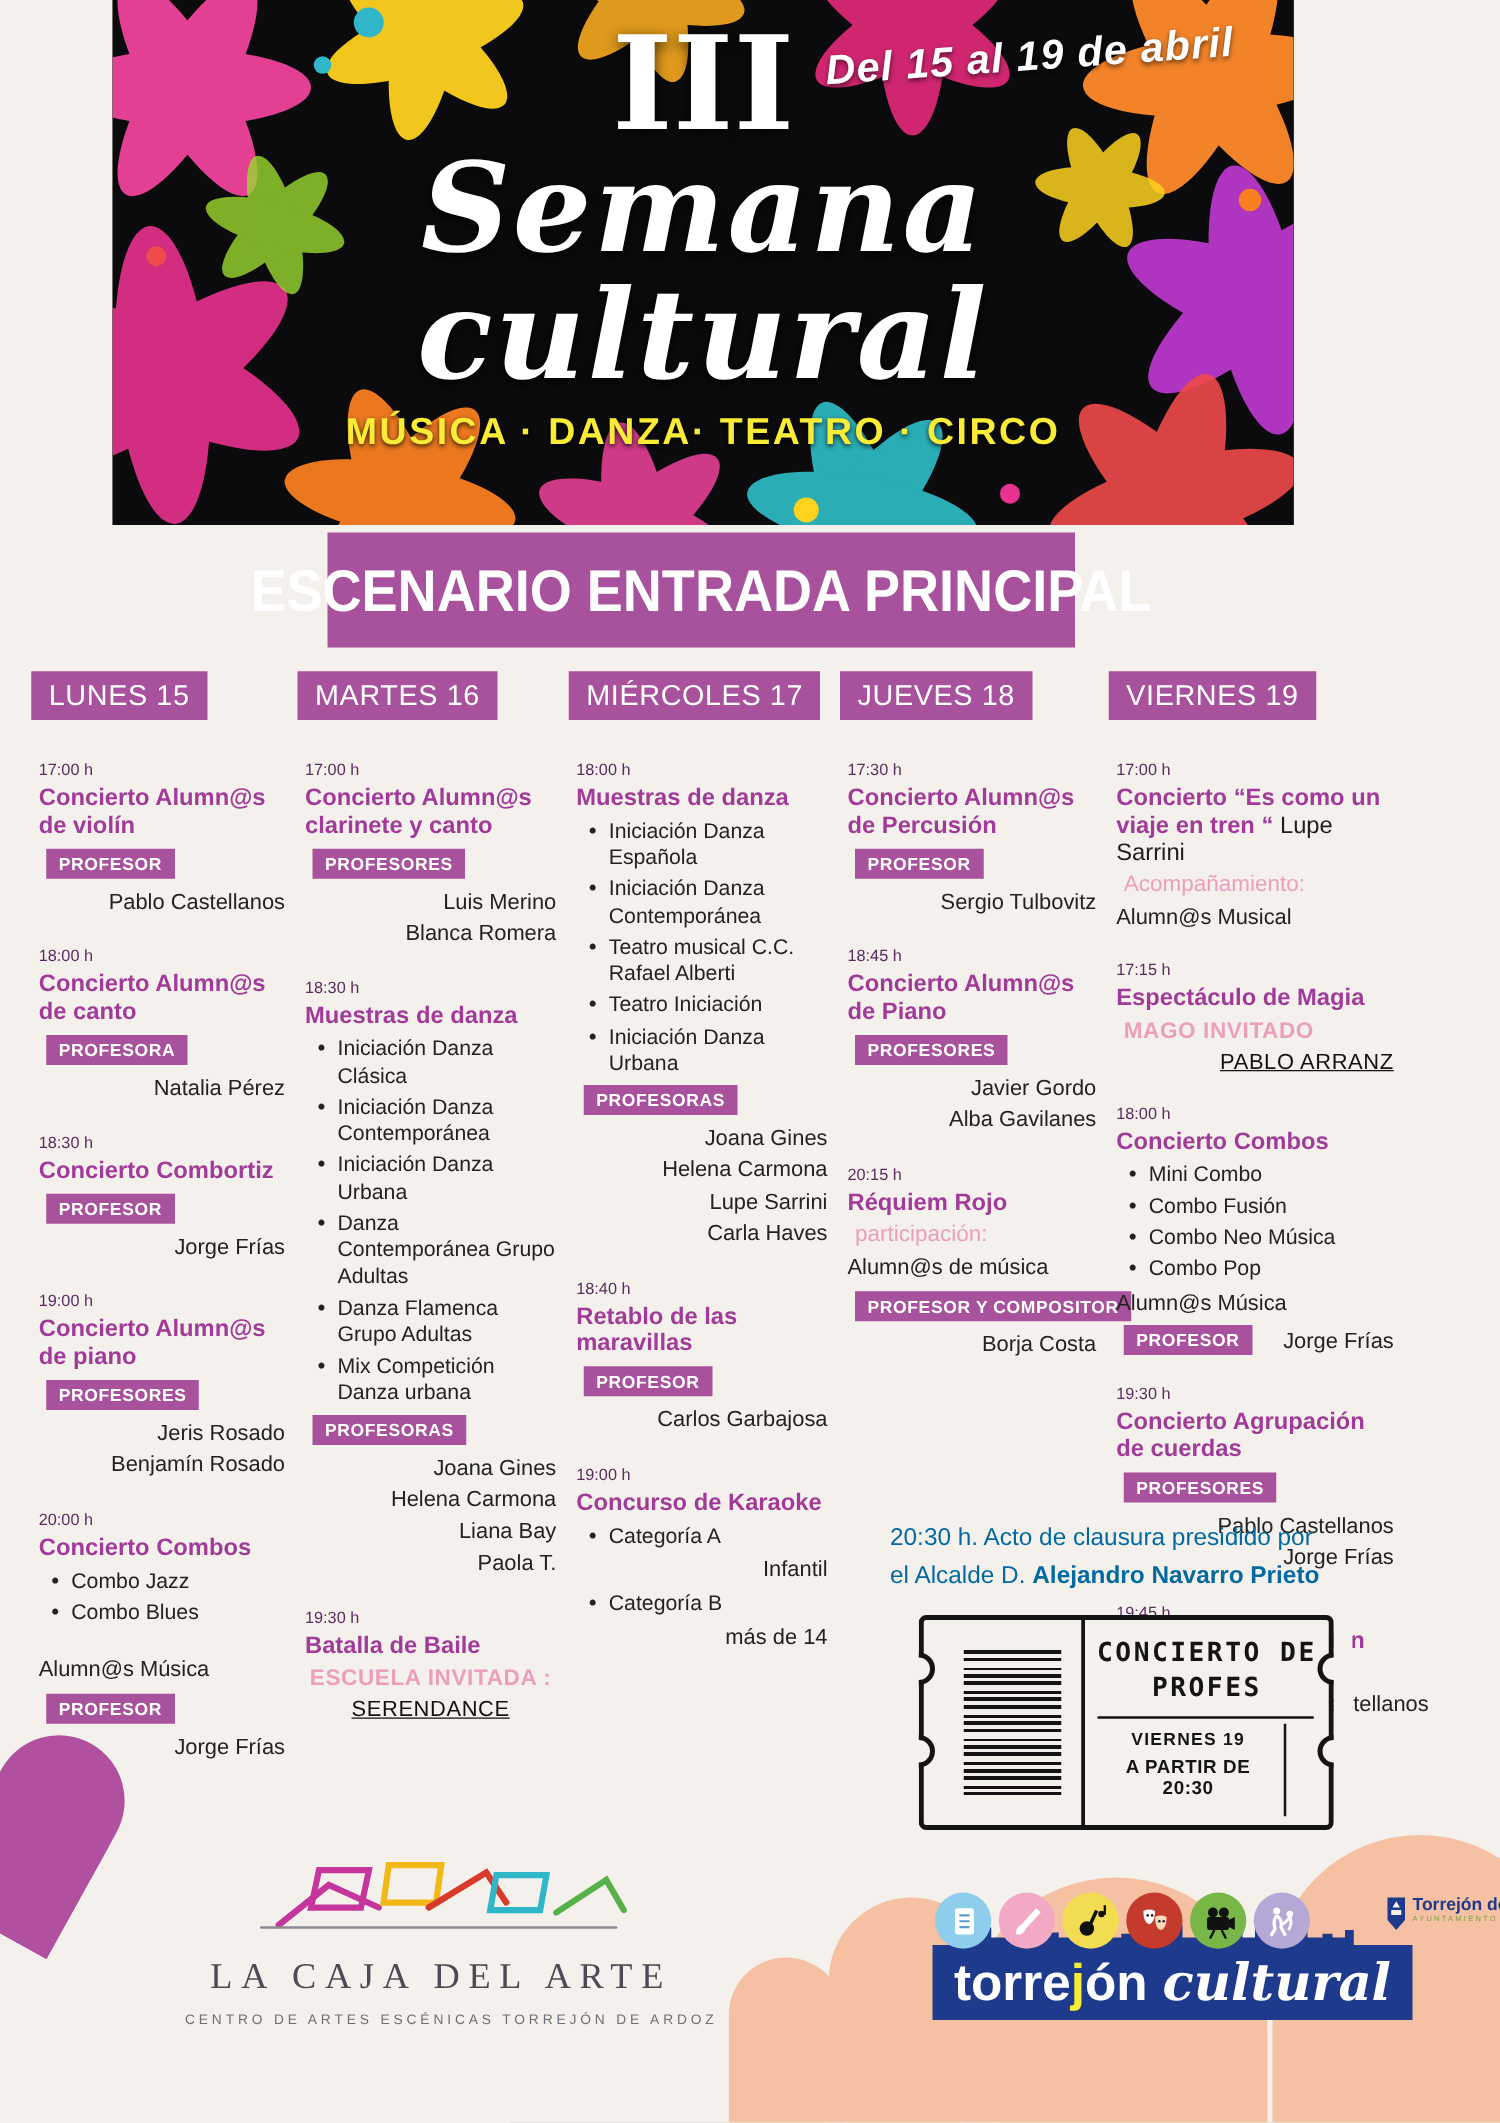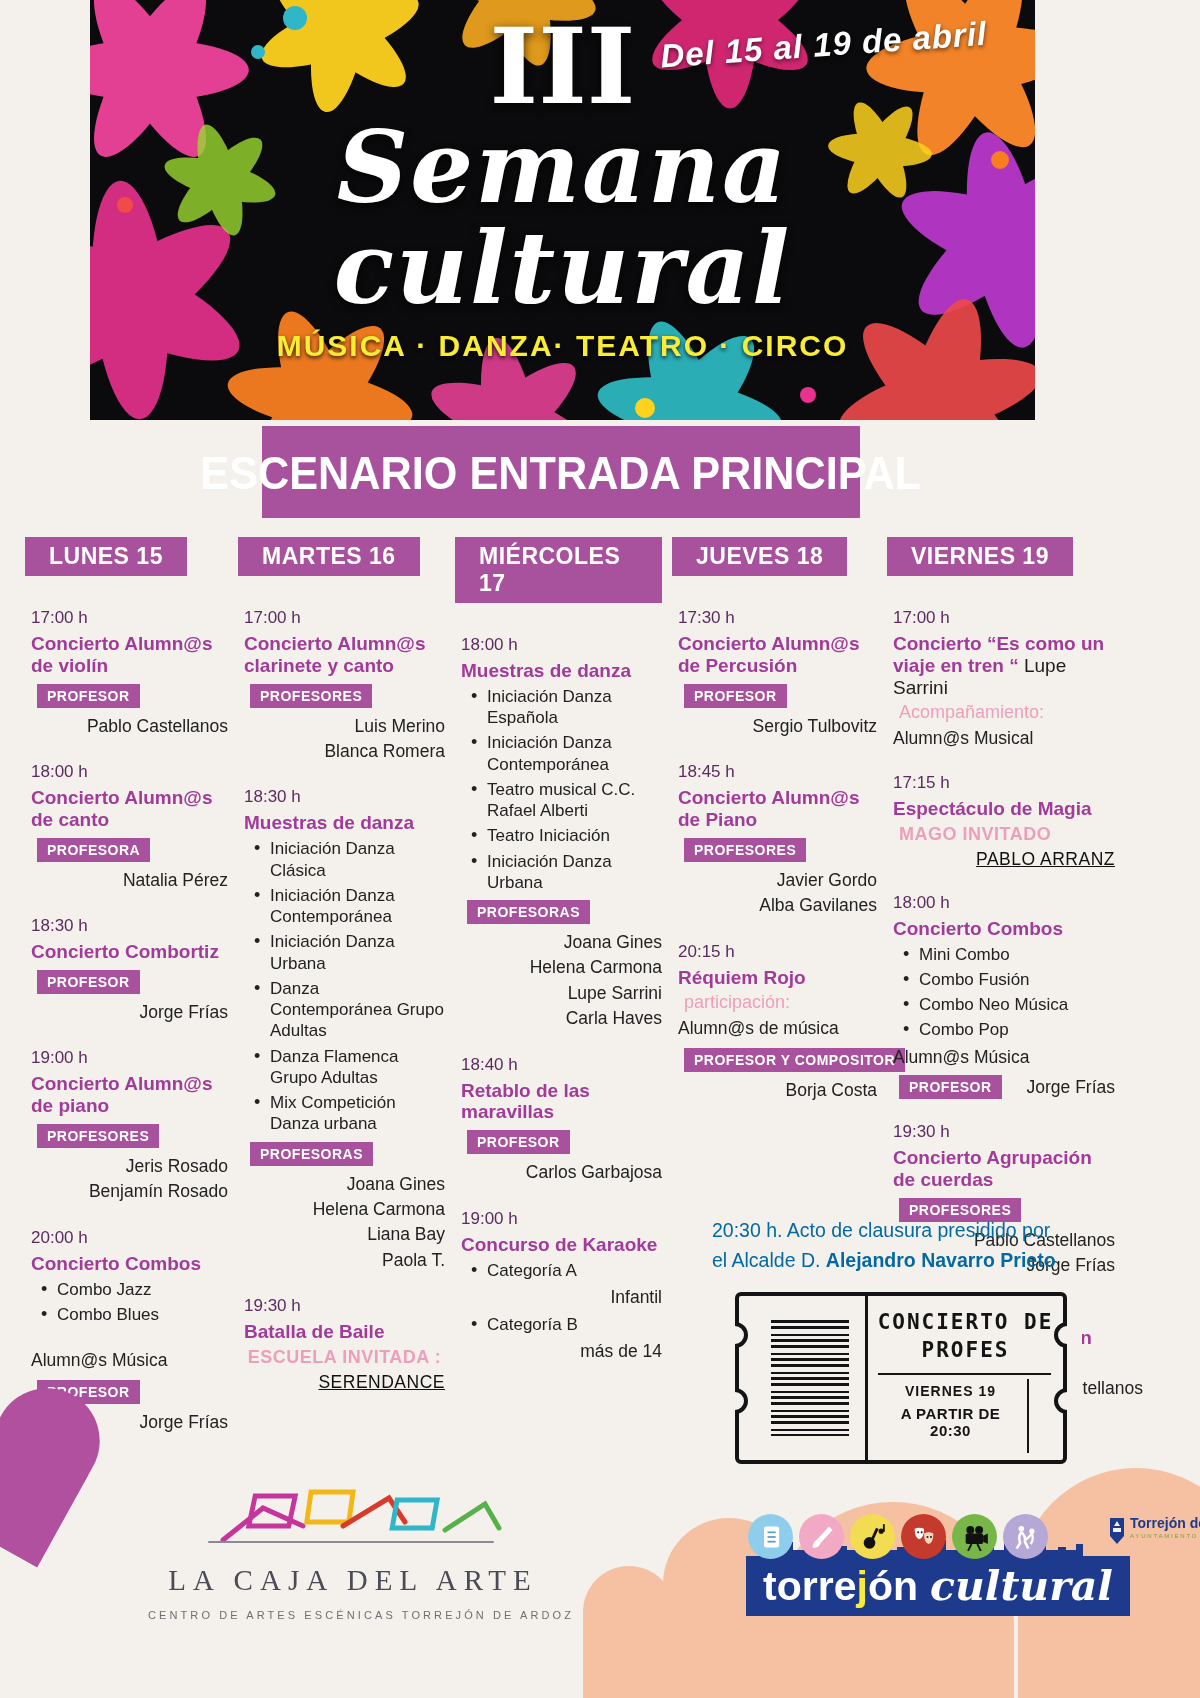--- a/index.html
+++ b/index.html
@@ -24,41 +24,41 @@
     color:var(--c-yellow);font-size:30px;font-weight:bold;letter-spacing:2px;text-shadow:0 2px 4px rgba(0,0,0,.8);}
 
   
   .banner{position:absolute;left:262px;top:426px;width:598px;height:92px;background:var(--c-accent);
     display:flex;align-items:center;justify-content:center;}
   .banner span{color:#fff;font-size:47px;font-weight:bold;letter-spacing:0;transform:scaleX(.92);white-space:nowrap;}
 
   
   .schedule{position:absolute;left:25px;top:537px;width:1090px;display:grid;
     grid-template-columns:203px 207px 207px 205px 228px;column-gap:10px;}
-  .day-header{display:inline-block;background:var(--c-accent);color:#fff;font-size:23px;font-weight:bold;
-    padding:6px 24px;margin-bottom:32px;letter-spacing:.5px;}
+  .day-header{display:inline-block;background:var(--c-accent);color:#fff;font-size:23px;font-weight:normal;
+    padding:6px 14px;margin-bottom:32px;letter-spacing:.5px;}
   .event{margin-bottom:23px;padding-left:6px;}
-  .seg-time{color:var(--c-time);font-size:17px;margin-bottom:5px;}
+  .seg-time{color:var(--c-time);font-size:13px;margin-bottom:5px;}
   .seg-title{color:var(--c-title);font-size:19px;font-weight:bold;line-height:1.15;margin-bottom:4px;}
   .seg-titlemix{font-size:19px;line-height:1.15;margin-bottom:2px;}
   .tm-title{color:var(--c-title);font-weight:bold;}
   .tm-plain{color:var(--c-ink);}
   .seg-badgewrap{margin:7px 0 6px 6px;}
   .seg-badge{display:inline-block;background:var(--c-accent);color:#fff;font-size:14px;font-weight:bold;
     padding:4px 10px;letter-spacing:.5px;white-space:nowrap;}
   .seg-name{text-align:right;font-size:17.5px;line-height:1.45;color:#222;}
   .seg-plain{font-size:17.5px;line-height:1.4;color:#222;margin:3px 0;}
   .seg-note{color:var(--c-pink);font-size:18px;margin:3px 0 2px 6px;}
   .seg-note-bold{font-weight:bold;letter-spacing:.5px;}
   .seg-note-center{text-align:center;margin-left:0;}
   .seg-bullet{position:relative;padding-left:26px;font-size:17px;line-height:1.25;color:#222;margin:4px 0;}
   .seg-bullet::before{content:"•";position:absolute;left:10px;top:-1px;font-size:18px;}
   .seg-underline{text-align:right;font-size:17.5px;font-weight:normal;text-decoration:underline;
     color:#111;margin-top:4px;letter-spacing:.5px;}
-  .seg-underline-center{text-align:right;}
+  .seg-underline-center{text-align:center;}
   .seg-badgename{display:flex;justify-content:space-between;align-items:center;margin:6px 0 4px 6px;gap:6px;}
   .bn-name{font-size:17.5px;color:#222;white-space:nowrap;}
 
   
   .closing{position:absolute;left:712px;top:1215px;width:356px;font-size:19.5px;line-height:1.55;color:#0369a1;}
   .closing b{font-weight:bold;}
 
   
   .ticket{position:absolute;left:735px;top:1292px;width:332px;height:172px;border:4px solid #141414;
     border-radius:6px;background:var(--c-bg);}

